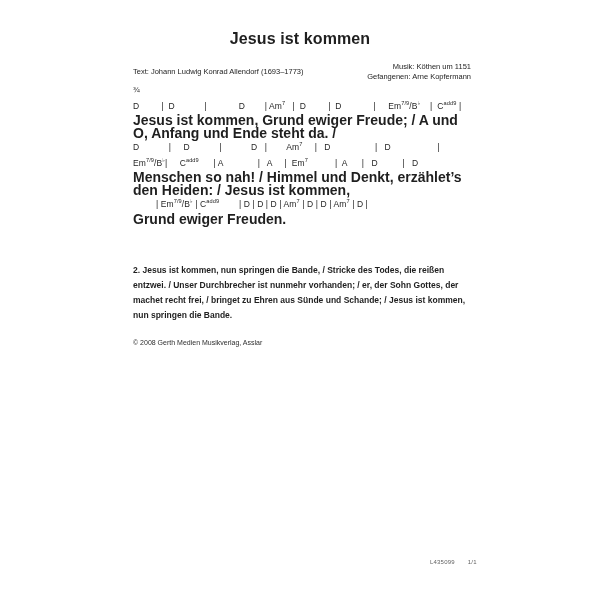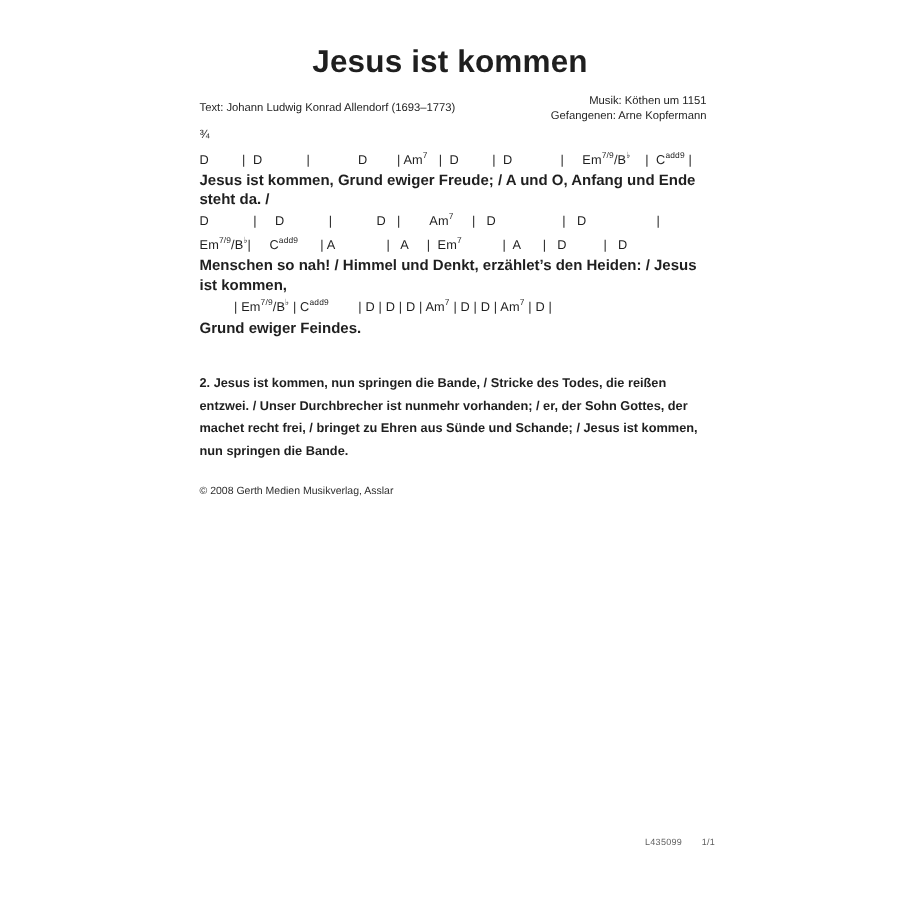--- a/index.html
+++ b/index.html
@@ -7,21 +7,21 @@
   body {
     width:600px; height:600px; position:relative; overflow:hidden;
     font-family:"Liberation Sans","DejaVu Sans",sans-serif;
     color:#1f1f1f;
     -webkit-font-smoothing:antialiased;
   }
   .page { position:absolute; inset:0; background:#ffffff; }
 
   .title {
     position:absolute; top:30px; left:0; width:600px;
-    text-align:center; font-size:21px; font-weight:700; letter-spacing:0.1px;
+    text-align:center; font-size:16px; font-weight:700; letter-spacing:0.1px;
   }
 
   .credits {
     position:absolute; top:62px; left:133px; width:338px;
     display:flex; justify-content:space-between; align-items:center;
     font-size:7.5px; line-height:10px; color:#232323;
   }
   .credits .right { text-align:right; }
 
   .content { position:absolute; left:133px; top:85px; width:341px; }
@@ -29,28 +29,28 @@
   .timesig { font-size:8px; line-height:10px; margin-bottom:5px; }
 
   .chordline {
     font-size:8.5px; line-height:13.5px; white-space:pre; font-weight:400;
     letter-spacing:0.1px;
   }
   .chordline sup { font-size:0.66em; line-height:0; vertical-align:super; }
   .chordline.indent { margin-left:23px; }
   .pair3 { margin-top:3px; }
 
-  .lyricline { font-size:10px; line-height:13.5px; font-weight:700; }
+  .lyricline { font-size:14px; line-height:13.5px; font-weight:700; }
   .lyric-last { margin-top:2px; }
 
   .verse {
     font-size:8.5px; line-height:15.3px; font-weight:700;
     margin:0 0 0 0; margin-top:14px; width:341px;
   }
-  .verse.first { margin-top:21px; }
+  .verse.first { margin-top:36px; }
 
   .copyright {
     margin-top:15px; font-size:7px; font-weight:400; color:#2e2e2e;
   }
 
   .footer {
     position:absolute; top:559px; left:430px;
     font-size:6px; color:#5f5f5f; display:flex; gap:13px; letter-spacing:0.2px;
   }
 </style>
@@ -75,21 +75,21 @@
 
     <div class="chordline">D         |  D            |             D        | Am<sup>7</sup>   |  D         |  D             |     Em<sup>7/9</sup>/B<sup>♭</sup>    |  C<sup>add9</sup> |</div>
     <div class="lyricline">Jesus ist kommen, Grund ewiger Freude; / A und O, Anfang und Ende steht da. /</div>
 
     <div class="chordline">D            |     D            |            D   |        Am<sup>7</sup>     |   D                  |   D                   |</div>
 
     <div class="chordline pair3">Em<sup>7/9</sup>/B<sup>♭</sup>|     C<sup>add9</sup>      | A              |   A     |  Em<sup>7</sup>           |  A      |   D          |   D</div>
     <div class="lyricline">Menschen so nah! / Himmel und Denkt, erzählet’s den Heiden: / Jesus ist kommen,</div>
 
     <div class="chordline indent">| Em<sup>7/9</sup>/B<sup>♭</sup> | C<sup>add9</sup>        | D | D | D | Am<sup>7</sup> | D | D | Am<sup>7</sup> | D |</div>
-    <div class="lyricline lyric-last">Grund ewiger Feindes.</div>
+    <div class="lyricline lyric-last">Grund ewiger Freuden.</div>
 
     <p class="verse first">2. Jesus ist kommen, nun springen die Bande, / Stricke des Todes, die reißen entzwei. / Unser Durchbrecher ist nunmehr vorhanden; / er, der Sohn Gottes, der machet recht frei, / bringet zu Ehren aus Sünde und Schande; / Jesus ist kommen, nun springen die Bande.</p>
 
     <div class="copyright">© 2008 Gerth Medien Musikverlag, Asslar</div>
   </div>
 
   <div class="footer">
     <span>L435099</span>
     <span>1/1</span>
   </div>

